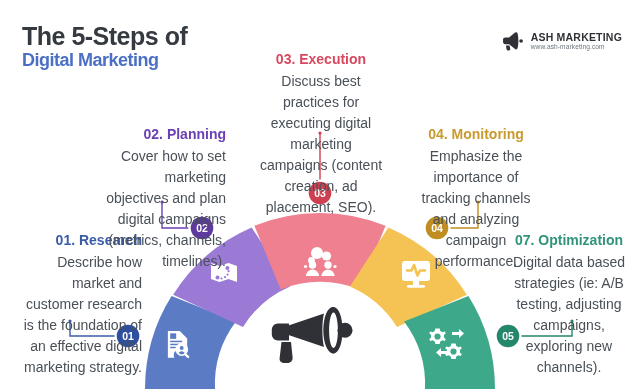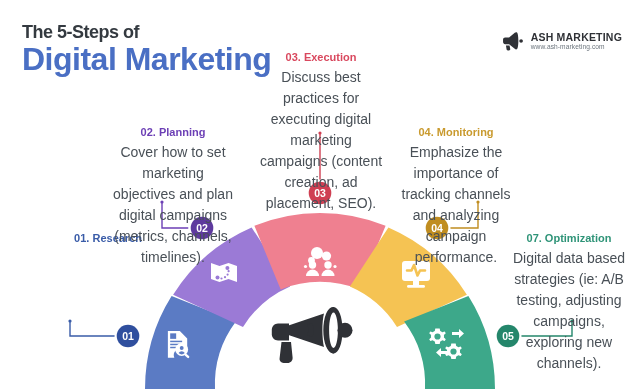--- a/index.html
+++ b/index.html
@@ -14,28 +14,28 @@
     background: #ffffff;
   }
 
   
   #title-block {
     position: absolute;
     left: 22px; top: 22px;
     line-height: 1.12;
   }
   #title-line1 {
-    font-size: 18px;
+    font-size: 25px;
     font-weight: bold;
     color: #343a40;
     letter-spacing: -0.5px;
     white-space: nowrap;
   }
   #title-line2 {
-    font-size: 32px;
+    font-size: 18px;
     font-weight: bold;
     color: #4a6fc4;
     letter-spacing: -0.5px;
     white-space: nowrap;
   }
 
   #brand {
     position: absolute;
     right: 18px; top: 31px;
     display: flex;
@@ -62,35 +62,35 @@
   #wheel {
     position: absolute;
     left: 0; top: 0;
     width: 640px; height: 389px;
     pointer-events: none;
   }
 
   
   .step-block { position: absolute; }
   .step-title {
-    font-size: 11px;
+    font-size: 14px;
     font-weight: bold;
     margin-bottom: 4px;
     white-space: nowrap;
   }
   .step-desc {
     font-size: 14px;
     color: #495057;
     line-height: 1.5;
   }
 
   #block-1 { left: 14px;  top: 232px; width: 128px; text-align: right; }
-  #block-2 { left: 112px; top: 126px; width: 122px; text-align: center; }
+  #block-2 { left: 104px; top: 126px; width: 122px; text-align: right; }
   #block-3 { left: 258px; top: 51px;  width: 126px; text-align: center; }
-  #block-4 { left: 394px; top: 126px; width: 124px; text-align: center; }
+  #block-4 { left: 414px; top: 126px; width: 124px; text-align: center; }
   #block-5 { left: 506px; top: 232px; width: 126px; text-align: center; }
 
   .c1 { color: #3a5ca8; }
   .c2 { color: #6c3fb5; }
   .c3 { color: #d9485e; }
   .c4 { color: #c99a2e; }
   .c5 { color: #2f9478; }
 </style>
 </head>
 <body>
@@ -268,20 +268,21 @@
   </g>
   <g>
     <circle cx="508" cy="336" r="13.5" fill="#ffffff"></circle>
     <circle cx="508" cy="336" r="11.3" fill="#24866b"></circle>
     <text x="508" y="340" text-anchor="middle" font-family="Liberation Sans, sans-serif" font-size="10.5" font-weight="bold" fill="#ffffff">05</text>
   </g>
 </svg>
 
 <div class="step-block" id="block-1">
   <div class="step-title c1">01. Research</div>
+  <div class="step-desc">Describe how market and customer research is the foundation of an effective digital marketing strategy.</div>
 </div>
 
 <div class="step-block" id="block-2">
   <div class="step-title c2">02. Planning</div>
   <div class="step-desc">Cover how to set marketing objectives and plan digital campaigns (metrics, channels, timelines).</div>
 </div>
 
 <div class="step-block" id="block-3">
   <div class="step-title c3">03. Execution</div>
   <div class="step-desc">Discuss best practices for executing digital marketing campaigns (content creation, ad placement, SEO).</div>

